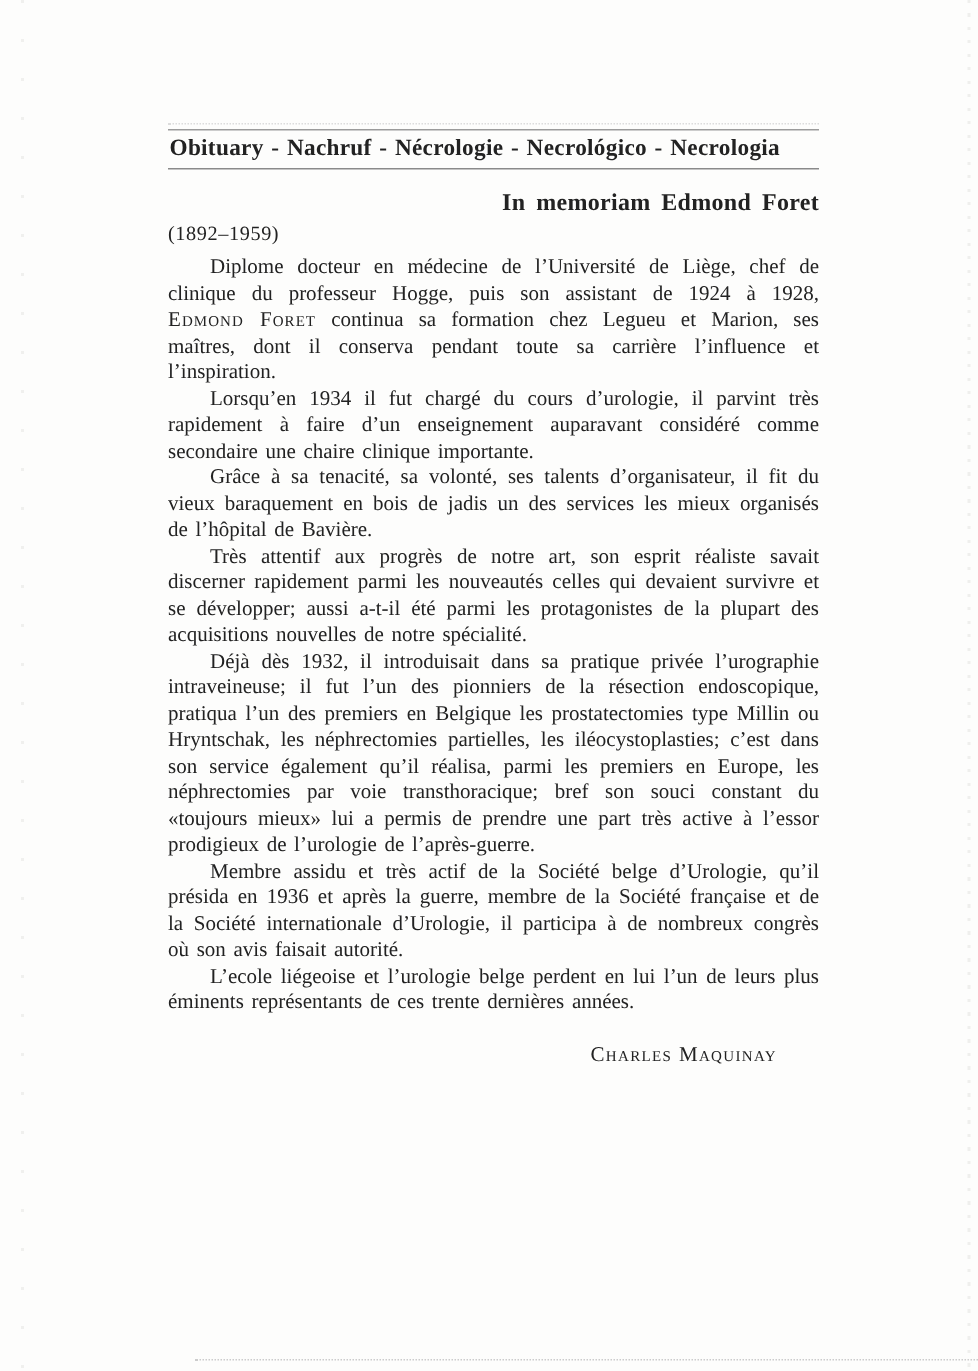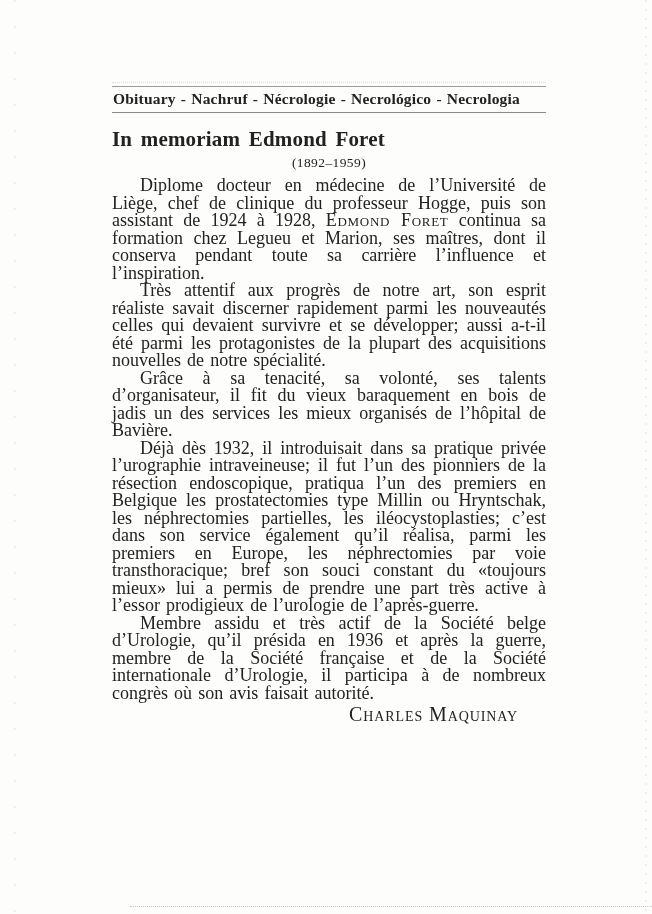--- a/index.html
+++ b/index.html
@@ -36,53 +36,53 @@
     border-bottom: 1px solid #8a8a8a;
     font-weight: bold;
     font-size: 15.5px;
     line-height: 20px;
     padding: 2px 0 3px 1px;
     letter-spacing: 0.2px;
     word-spacing: 1px;
     white-space: nowrap;
   }
   .memorial-title {
-    text-align: left;
+    text-align: right;
     font-weight: bold;
-    font-size: 21px;
+    font-size: 16px;
     margin-top: 14px;
     word-spacing: 3px;
     letter-spacing: 0.2px;
   }
   .life-years {
-    text-align: center;
+    text-align: left;
     font-size: 13.5px;
     margin-top: 3px;
     letter-spacing: 0.4px;
   }
   .body-text {
     margin-top: 6px;
-    font-size: 18px;
+    font-size: 14px;
     line-height: 17.5px;
     text-align: justify;
     word-spacing: 1.6px;
   }
   p.para {
     margin: 0;
     text-indent: 28px;
   }
   .sc {
     font-variant: small-caps;
     letter-spacing: 0.7px;
   }
   .signature {
     text-align: right;
     padding-right: 28px;
-    margin-top: 1px;
-    font-size: 20px;
+    margin-top: 18px;
+    font-size: 14px;
     font-variant: small-caps;
     letter-spacing: 0.9px;
   }
   .bottom-artifact-line {
     position: absolute;
     left: 130px;
     right: 0;
     bottom: 7px;
     border-top: 1px dotted #cccccc;
   }
@@ -114,23 +114,25 @@
     <div class="artifact-line"></div>
 
     <div class="section-header">Obituary - Nachruf - Nécrologie - Necrológico - Necrologia</div>
 
     <div class="memorial-title">In memoriam Edmond Foret</div>
 
     <div class="life-years">(1892–1959)</div>
 
     <div class="body-text">
         <p class="para"><span>Diplome docteur en médecine de l’Université de Liège, chef de clinique du professeur Hogge, puis son assistant de 1924 à 1928, </span><span class="sc">Edmond Foret</span><span> continua sa formation chez Legueu et Marion, ses maîtres, dont il conserva pendant toute sa carrière l’influence et l’inspiration.</span></p>
+        <p class="para"><span>Lorsqu’en 1934 il fut chargé du cours d’urologie, il parvint très rapidement à faire d’un enseignement auparavant considéré comme secondaire une chaire clinique importante.</span></p>
+        <p class="para"><span>Grâce à sa tenacité, sa volonté, ses talents d’organisateur, il fit du vieux baraquement en bois de jadis un des services les mieux organisés de l’hôpital de Bavière.</span></p>
         <p class="para"><span>Très attentif aux progrès de notre art, son esprit réaliste savait discerner rapidement parmi les nouveautés celles qui devaient survivre et se développer; aussi a-t-il été parmi les protagonistes de la plupart des acquisitions nouvelles de notre spécialité.</span></p>
-        <p class="para"><span>Grâce à sa tenacité, sa volonté, ses talents d’organisateur, il fit du vieux baraquement en bois de jadis un des services les mieux organisés de l’hôpital de Bavière.</span></p>
         <p class="para"><span>Déjà dès 1932, il introduisait dans sa pratique privée l’urographie intraveineuse; il fut l’un des pionniers de la résection endoscopique, pratiqua l’un des premiers en Belgique les prostatectomies type Millin ou Hryntschak, les néphrectomies partielles, les iléocystoplasties; c’est dans son service également qu’il réalisa, parmi les premiers en Europe, les néphrectomies par voie transthoracique; bref son souci constant du «toujours mieux» lui a permis de prendre une part très active à l’essor prodigieux de l’urologie de l’après-guerre.</span></p>
         <p class="para"><span>Membre assidu et très actif de la Société belge d’Urologie, qu’il présida en 1936 et après la guerre, membre de la Société française et de la Société internationale d’Urologie, il participa à de nombreux congrès où son avis faisait autorité.</span></p>
+        <p class="para"><span>L’ecole liégeoise et l’urologie belge perdent en lui l’un de leurs plus éminents représentants de ces trente dernières années.</span></p>
       </div>
 
     <div class="signature">Charles Maquinay</div>
   </div>
 
   <div class="bottom-artifact-line"></div>
 </div>
 
 </body></html>

